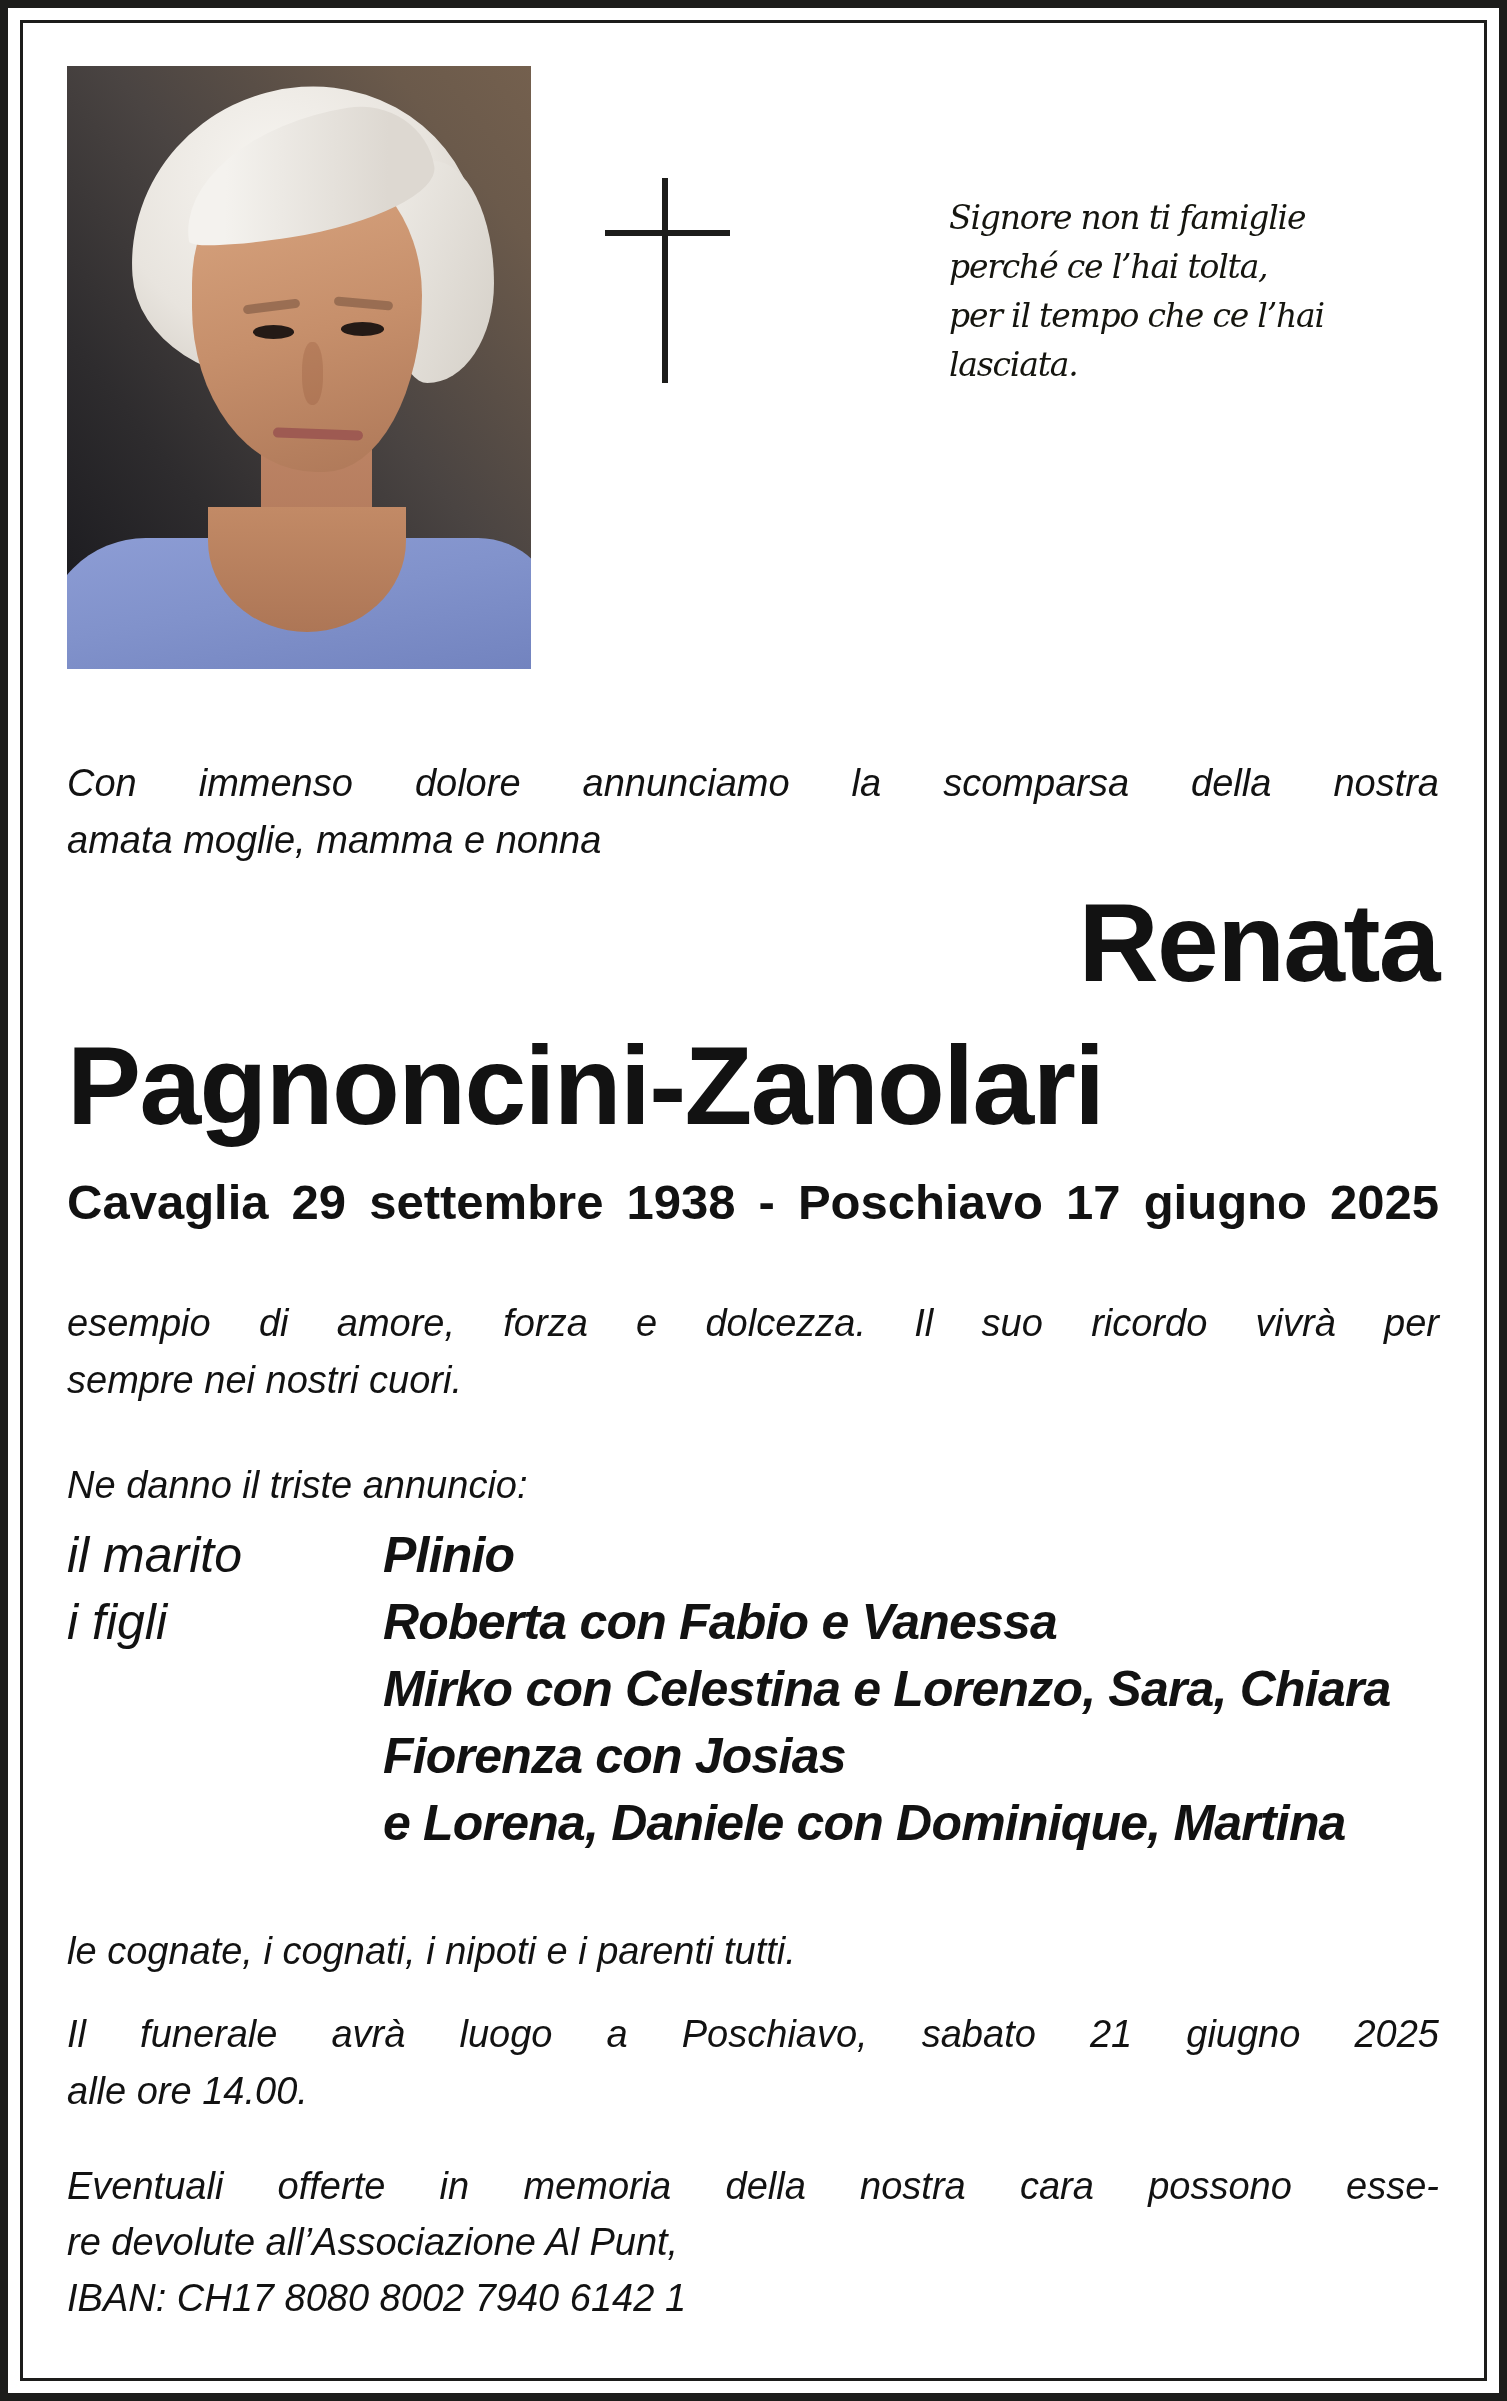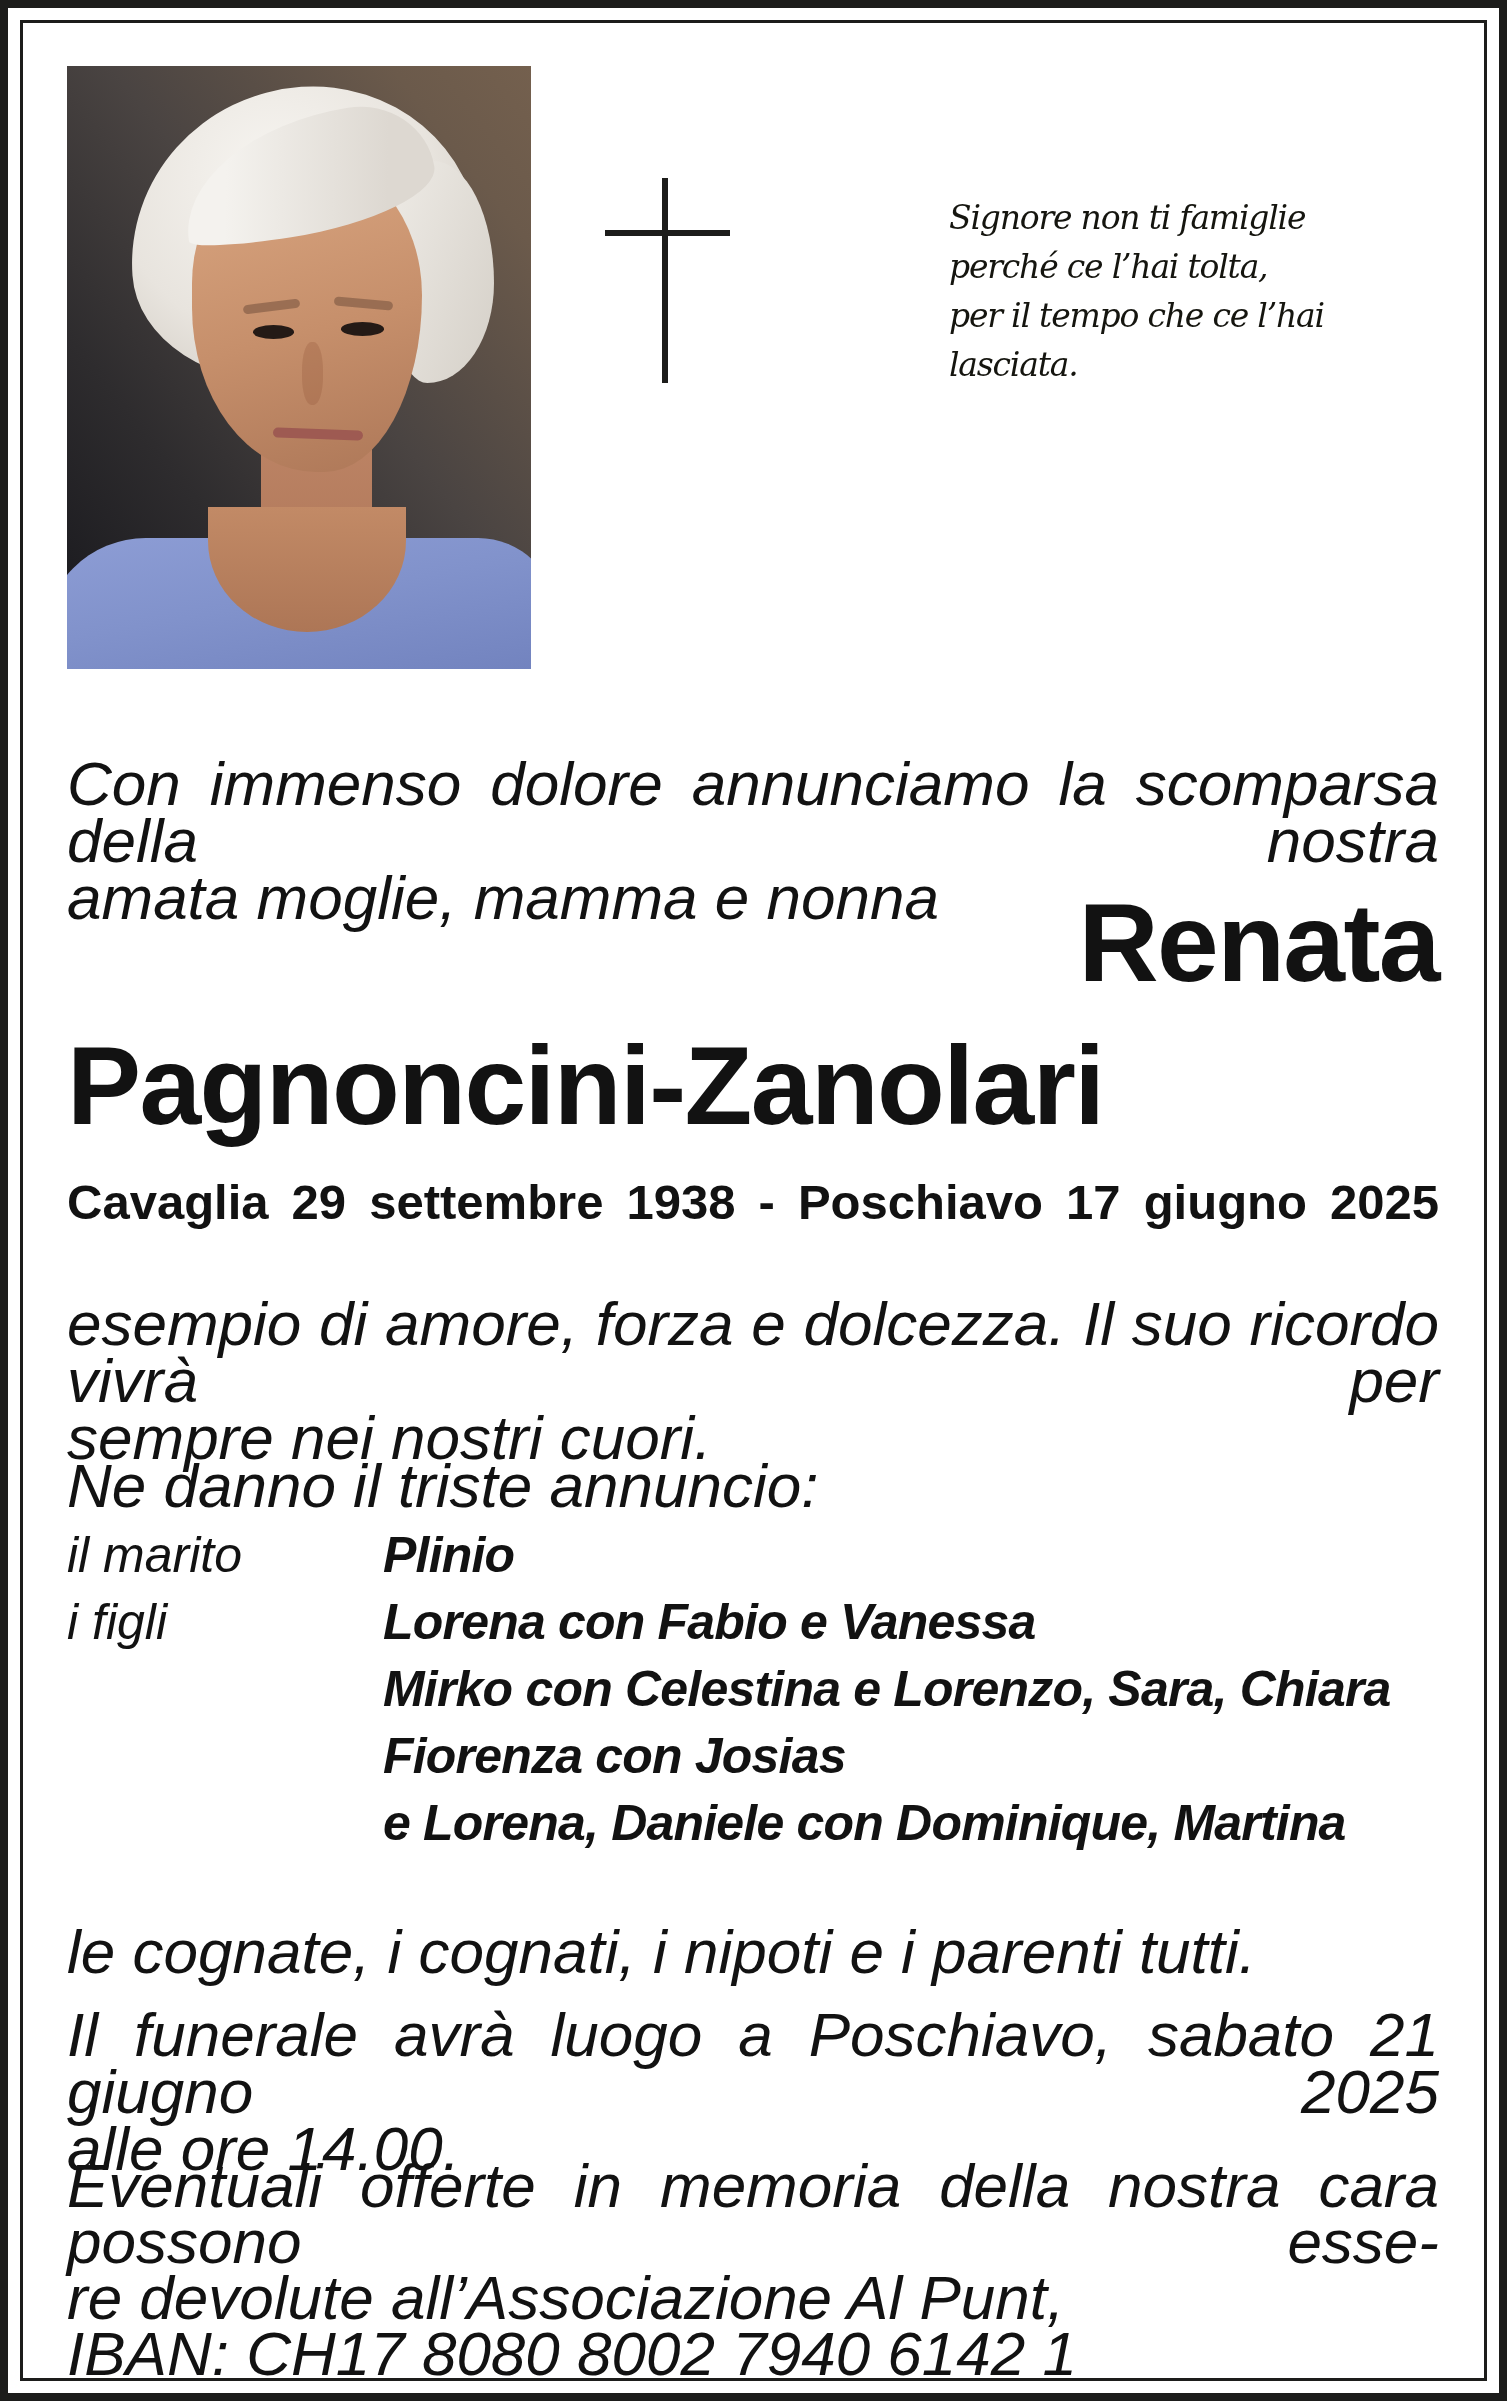--- a/index.html
+++ b/index.html
@@ -88,21 +88,21 @@
     position: absolute; left: 949px; top: 193px; width: 508px;
     font-family: "DejaVu Serif", serif;
     font-style: italic;
     font-size: 33px; line-height: 49px;
     letter-spacing: -1.2px;
     color: #15150f;
   }
 
   
   .tblock { position: absolute; left: 67px; width: 1372px; }
-  .body-txt { font-style: italic; font-size: 62px; line-height: 57px; }
+  .body-txt { font-style: italic; font-size: 38px; line-height: 57px; }
   .line { display: block; }
   .j { text-align: justify; text-align-last: justify; }
 
   .intro   { top: 755px; }
   .tribute { top: 1295px; }
   .announce-heading { top: 1457px; }
   .relatives { top: 1923px; }
   .funeral { top: 2006px; }
   .donations { top: 2158px; line-height: 56px; }
 
@@ -188,21 +188,21 @@
 
   <div class="tblock body-txt announce-heading">Ne danno il triste annuncio:</div>
 
   <div class="tblock family">
     <div class="fam-row">
       <span class="fam-label">il marito</span>
       <span class="fam-names">Plinio</span>
     </div>
     <div class="fam-row">
       <span class="fam-label">i figli</span>
-      <span class="fam-names">Lorena con Fabio e Vanessa</span>
+      <span class="fam-names">Roberta con Fabio e Vanessa</span>
     </div>
     <div class="fam-row">
       <span class="fam-label"></span>
       <span class="fam-names">Mirko con Celestina e Lorenzo, Sara, Chiara</span>
     </div>
     <div class="fam-row">
       <span class="fam-label"></span>
       <span class="fam-names">Fiorenza con Josias</span>
     </div>
     <div class="fam-row">

